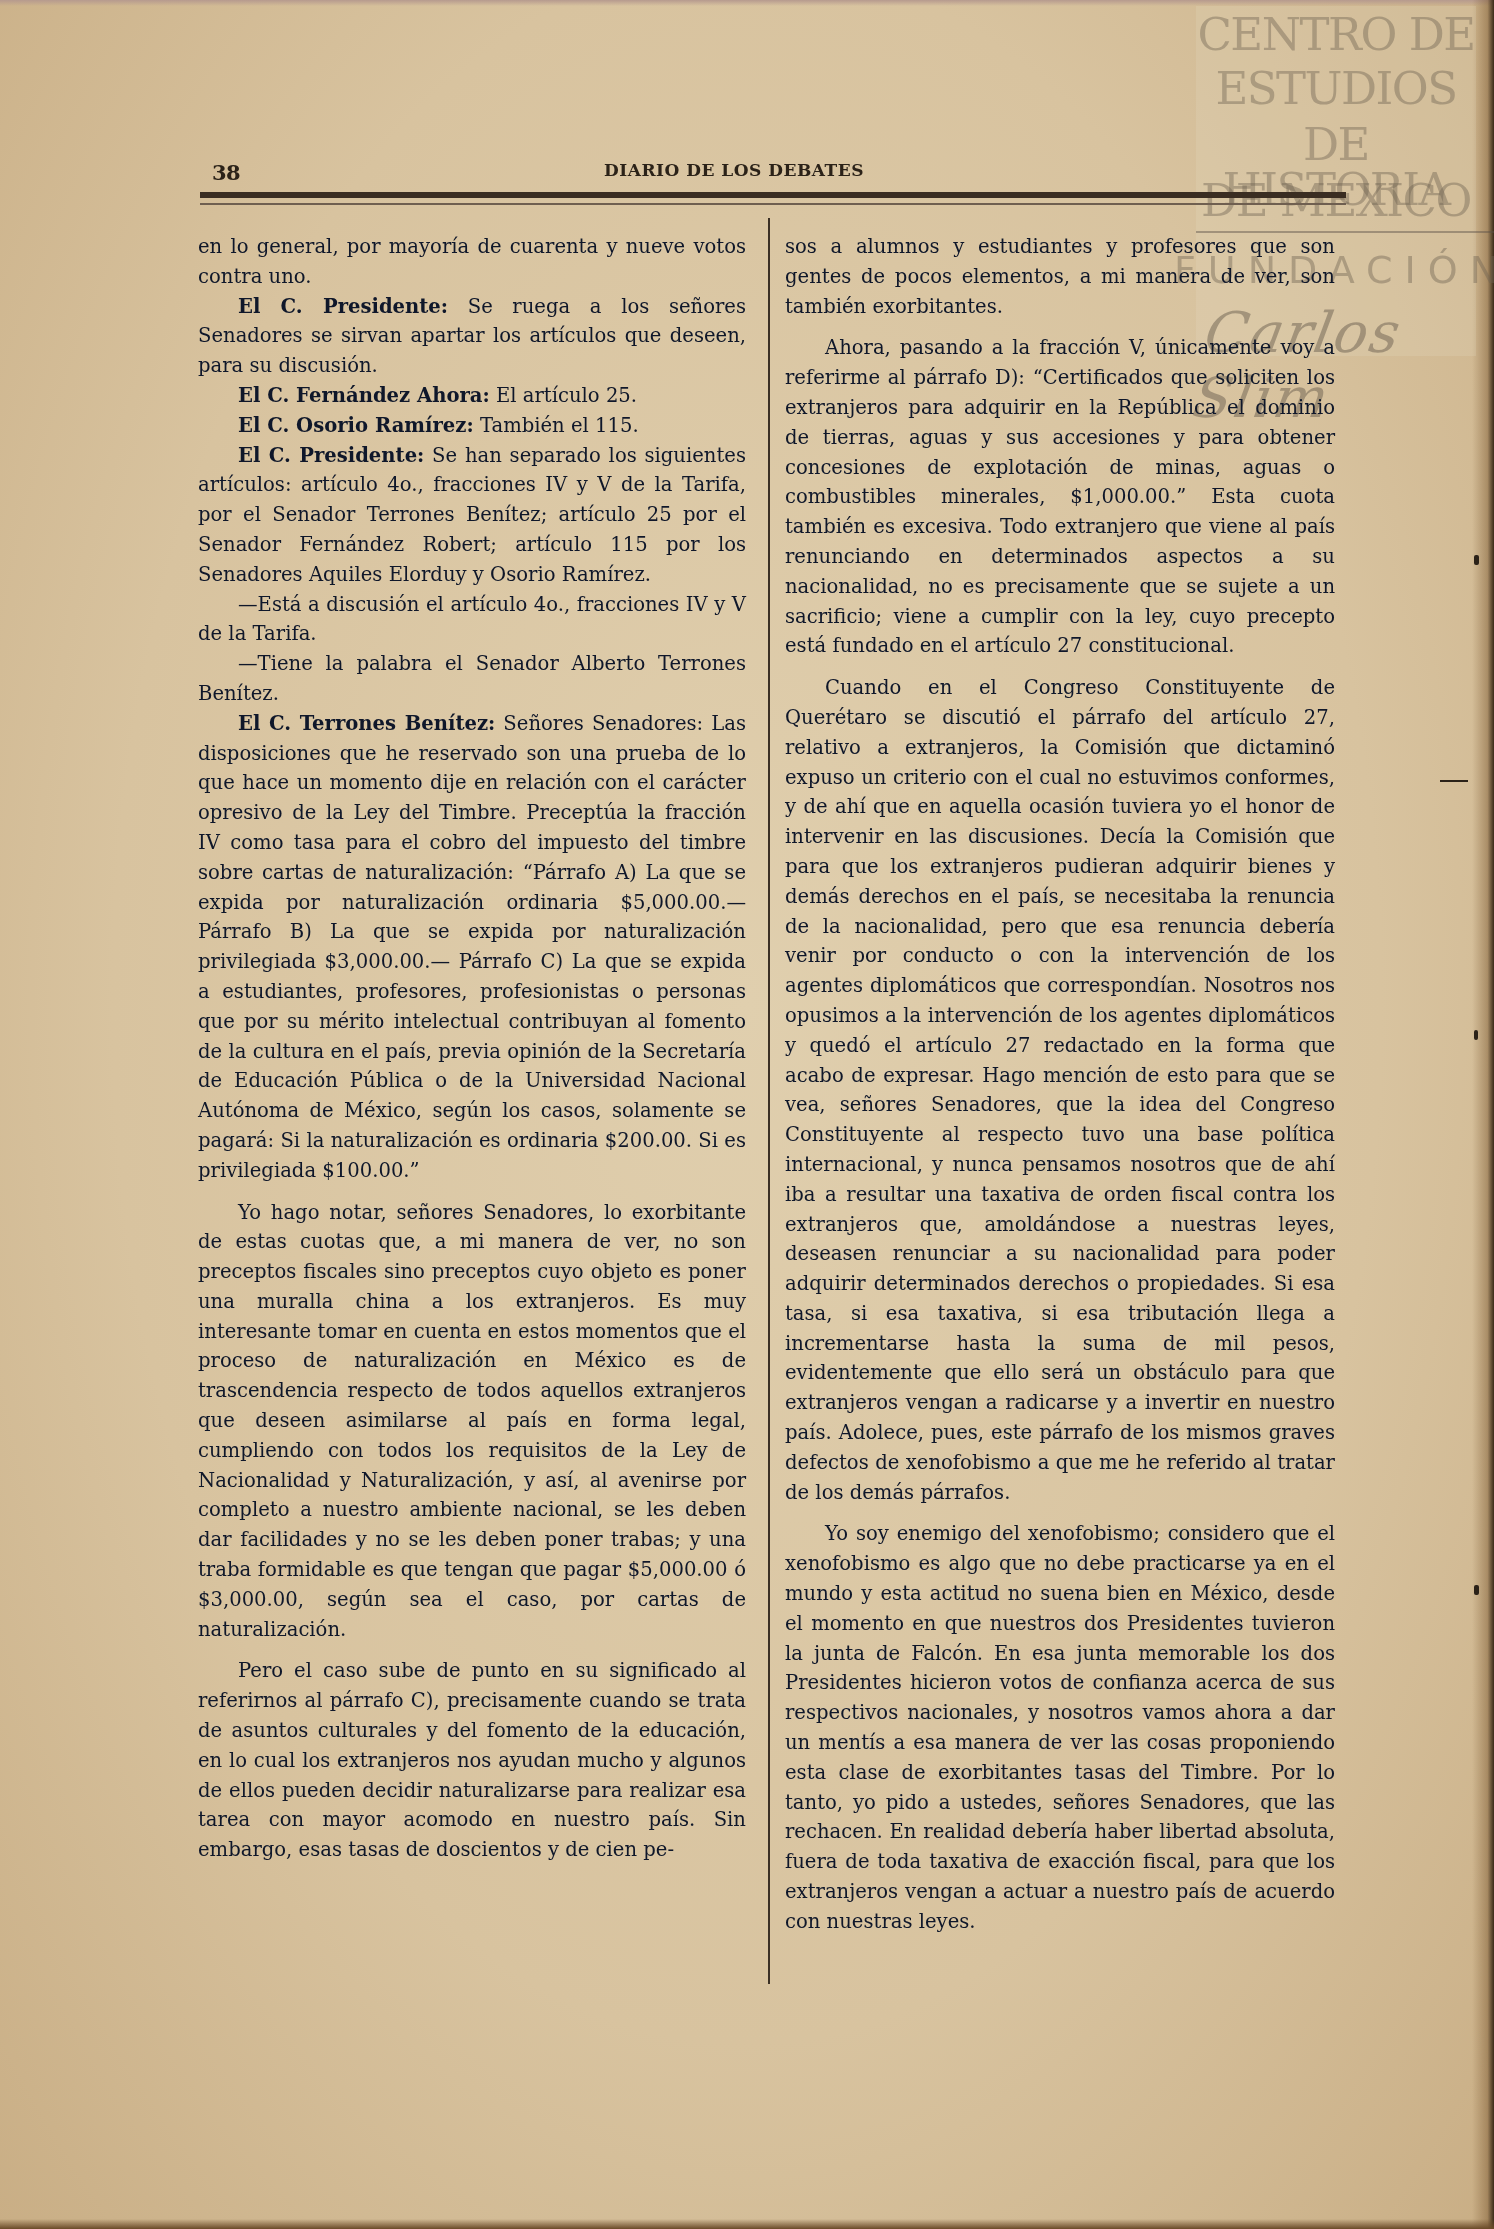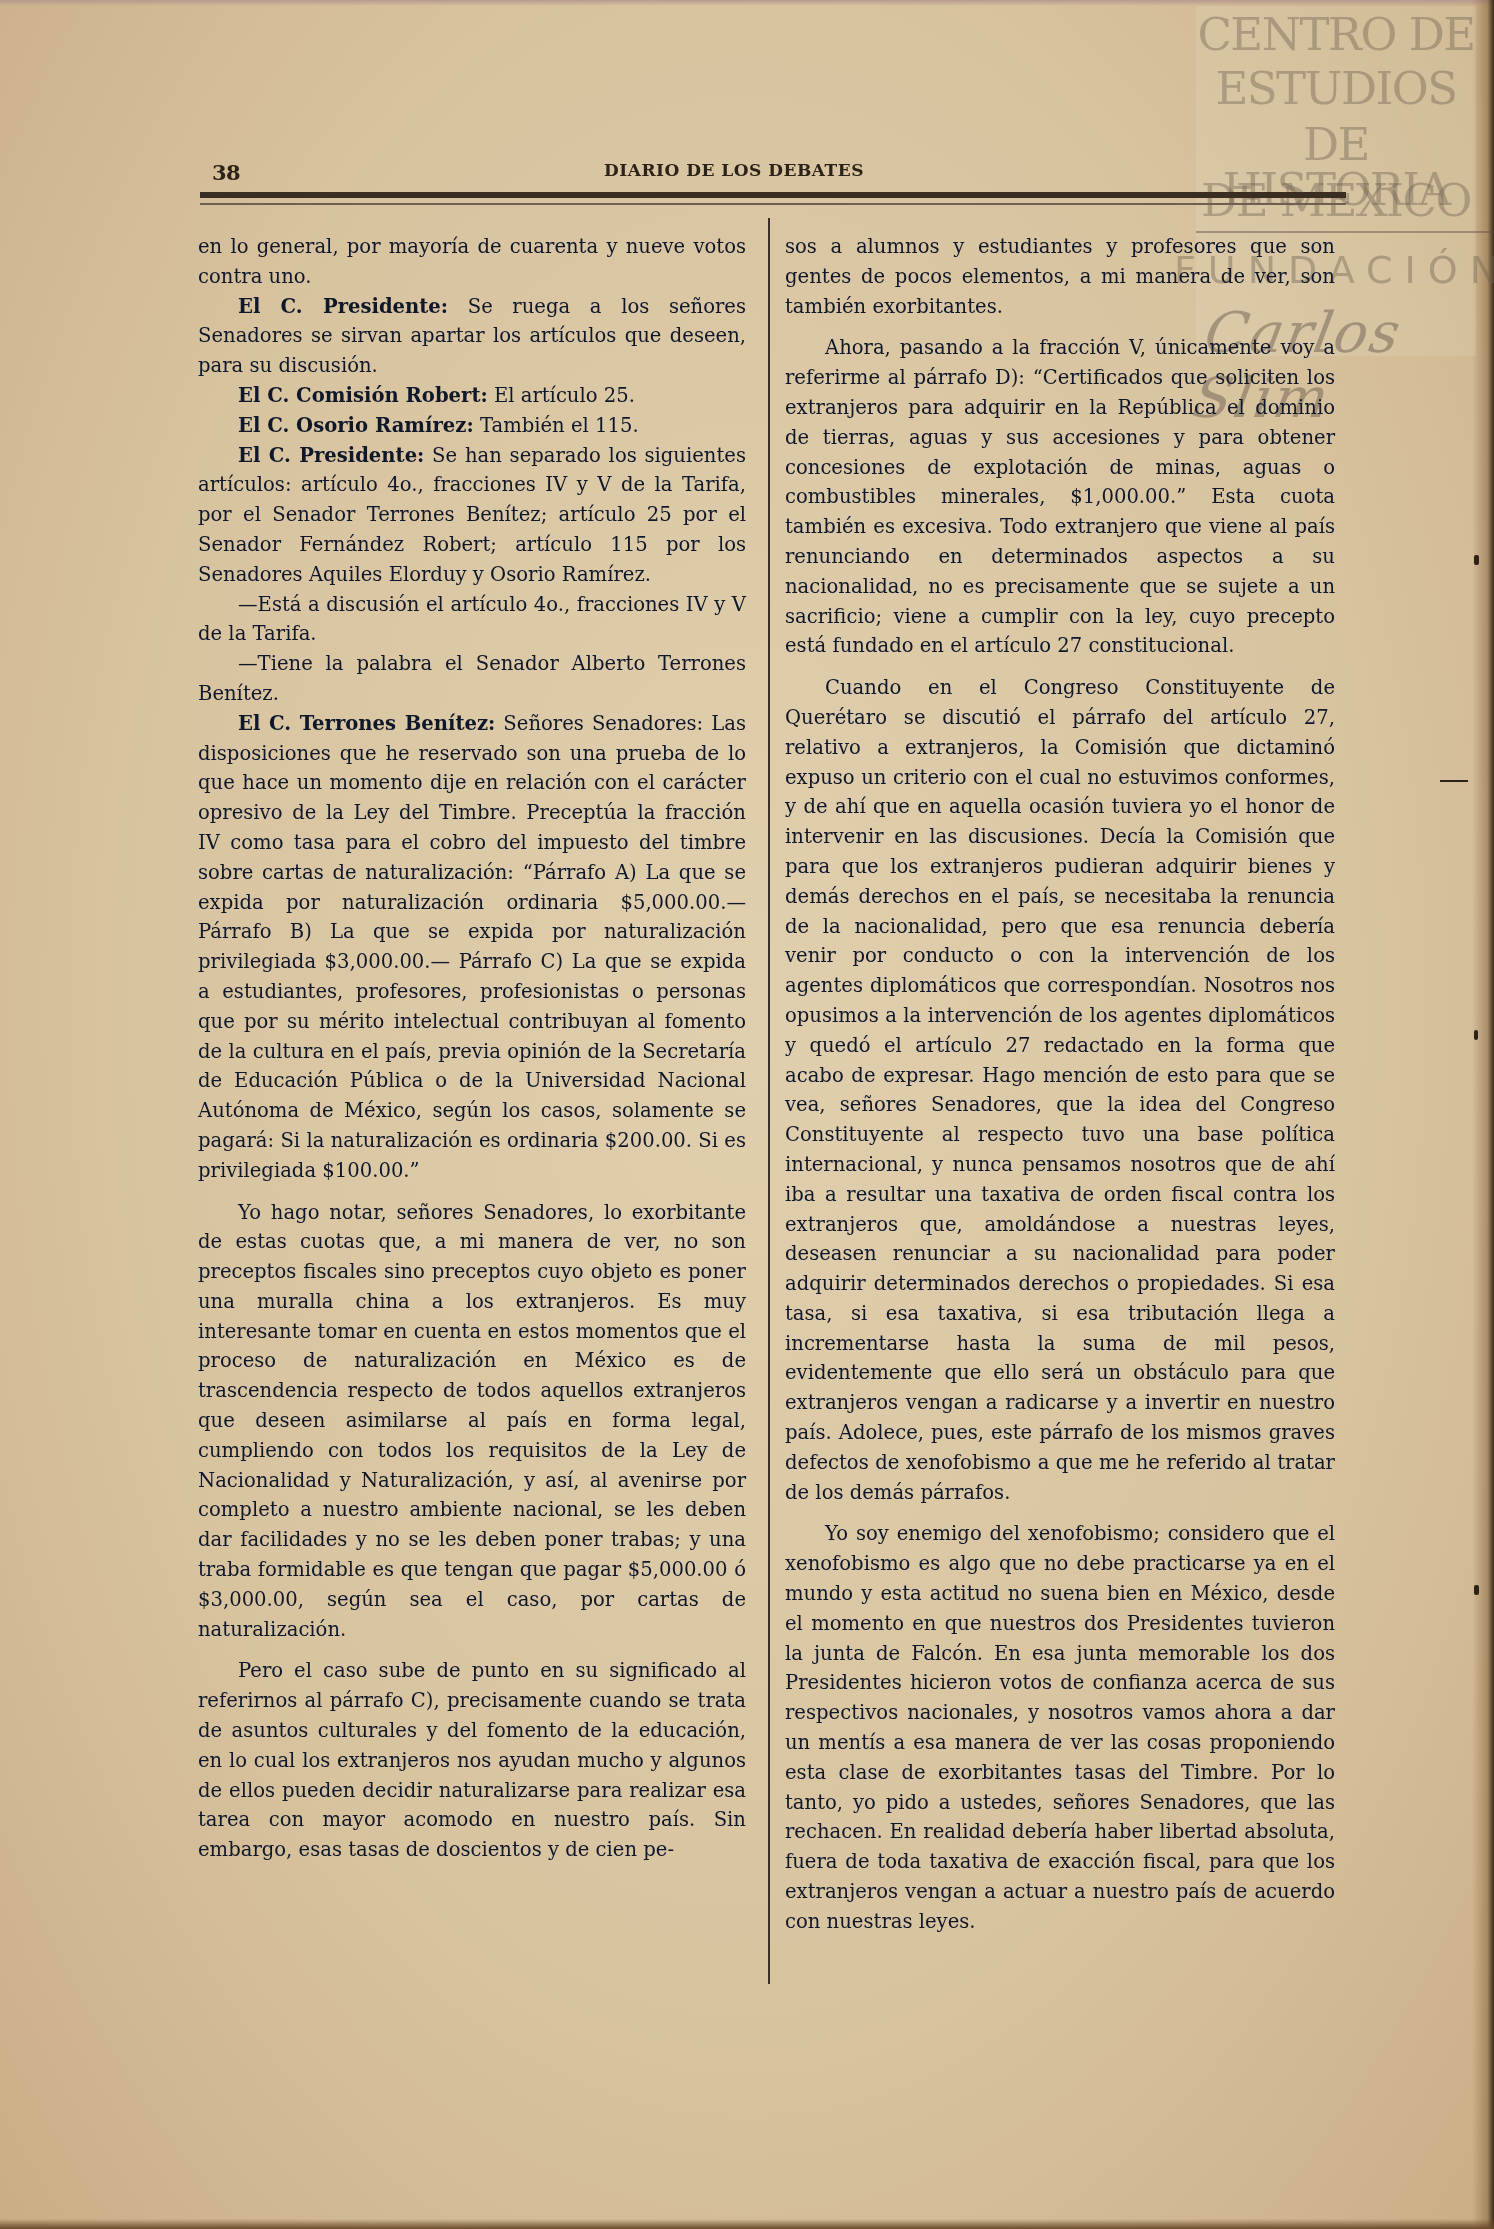--- a/index.html
+++ b/index.html
@@ -94,21 +94,21 @@
   <span class="running-title">DIARIO DE LOS DEBATES</span>
 </div>
 <div class="rule-thick"></div>
 <div class="rule-thin"></div>
 
 <div class="col-divider"></div>
 
 <div class="column col-left" id="left-col">
     <p class="no-indent"><span>en lo general, por mayoría de cuarenta y nueve votos contra uno.</span></p>
     <p><span class="speaker">El C. Presidente:</span><span> Se ruega a los señores Senadores se sirvan apartar los artículos que deseen, para su discusión.</span></p>
-    <p><span class="speaker">El C. Comisión Robert:</span><span> El artículo 25.</span></p>
+    <p><span class="speaker">El C. Fernández Ahora:</span><span> El artículo 25.</span></p>
     <p><span class="speaker">El C. Osorio Ramírez:</span><span> También el 115.</span></p>
     <p><span class="speaker">El C. Presidente:</span><span> Se han separado los siguientes artículos: artículo 4o., fracciones IV y V de la Tarifa, por el Senador Terrones Benítez; artículo 25 por el Senador Fernández Robert; artículo 115 por los Senadores Aquiles Elorduy y Osorio Ramírez.</span></p>
     <p><span>—Está a discusión el artículo 4o., fracciones IV y V de la Tarifa.</span></p>
     <p><span>—Tiene la palabra el Senador Alberto Terrones Benítez.</span></p>
     <p><span class="speaker">El C. Terrones Benítez:</span><span> Señores Senadores: Las disposiciones que he reservado son una prueba de lo que hace un momento dije en relación con el carácter opresivo de la Ley del Timbre. Preceptúa la fracción IV como tasa para el cobro del impuesto del timbre sobre cartas de naturalización: “Párrafo A) La que se expida por naturalización ordinaria $5,000.00.—Párrafo B) La que se expida por naturalización privilegiada $3,000.00.— Párrafo C) La que se expida a estudiantes, profesores, profesionistas o personas que por su mérito intelectual contribuyan al fomento de la cultura en el país, previa opinión de la Secretaría de Educación Pública o de la Universidad Nacional Autónoma de México, según los casos, solamente se pagará: Si la naturalización es ordinaria $200.00. Si es privilegiada $100.00.”</span></p>
     <p class="gap"><span>Yo hago notar, señores Senadores, lo exorbitante de estas cuotas que, a mi manera de ver, no son preceptos fiscales sino preceptos cuyo objeto es poner una muralla china a los extranjeros. Es muy interesante tomar en cuenta en estos momentos que el proceso de naturalización en México es de trascendencia respecto de todos aquellos extranjeros que deseen asimilarse al país en forma legal, cumpliendo con todos los requisitos de la Ley de Nacionalidad y Naturalización, y así, al avenirse por completo a nuestro ambiente nacional, se les deben dar facilidades y no se les deben poner trabas; y una traba formidable es que tengan que pagar $5,000.00 ó $3,000.00, según sea el caso, por cartas de naturalización.</span></p>
     <p class="gap"><span>Pero el caso sube de punto en su significado al referirnos al párrafo C), precisamente cuando se trata de asuntos culturales y del fomento de la educación, en lo cual los extranjeros nos ayudan mucho y algunos de ellos pueden decidir naturalizarse para realizar esa tarea con mayor acomodo en nuestro país. Sin embargo, esas tasas de doscientos y de cien pe-</span></p>
   </div>
 
 <div class="column col-right" id="right-col">

